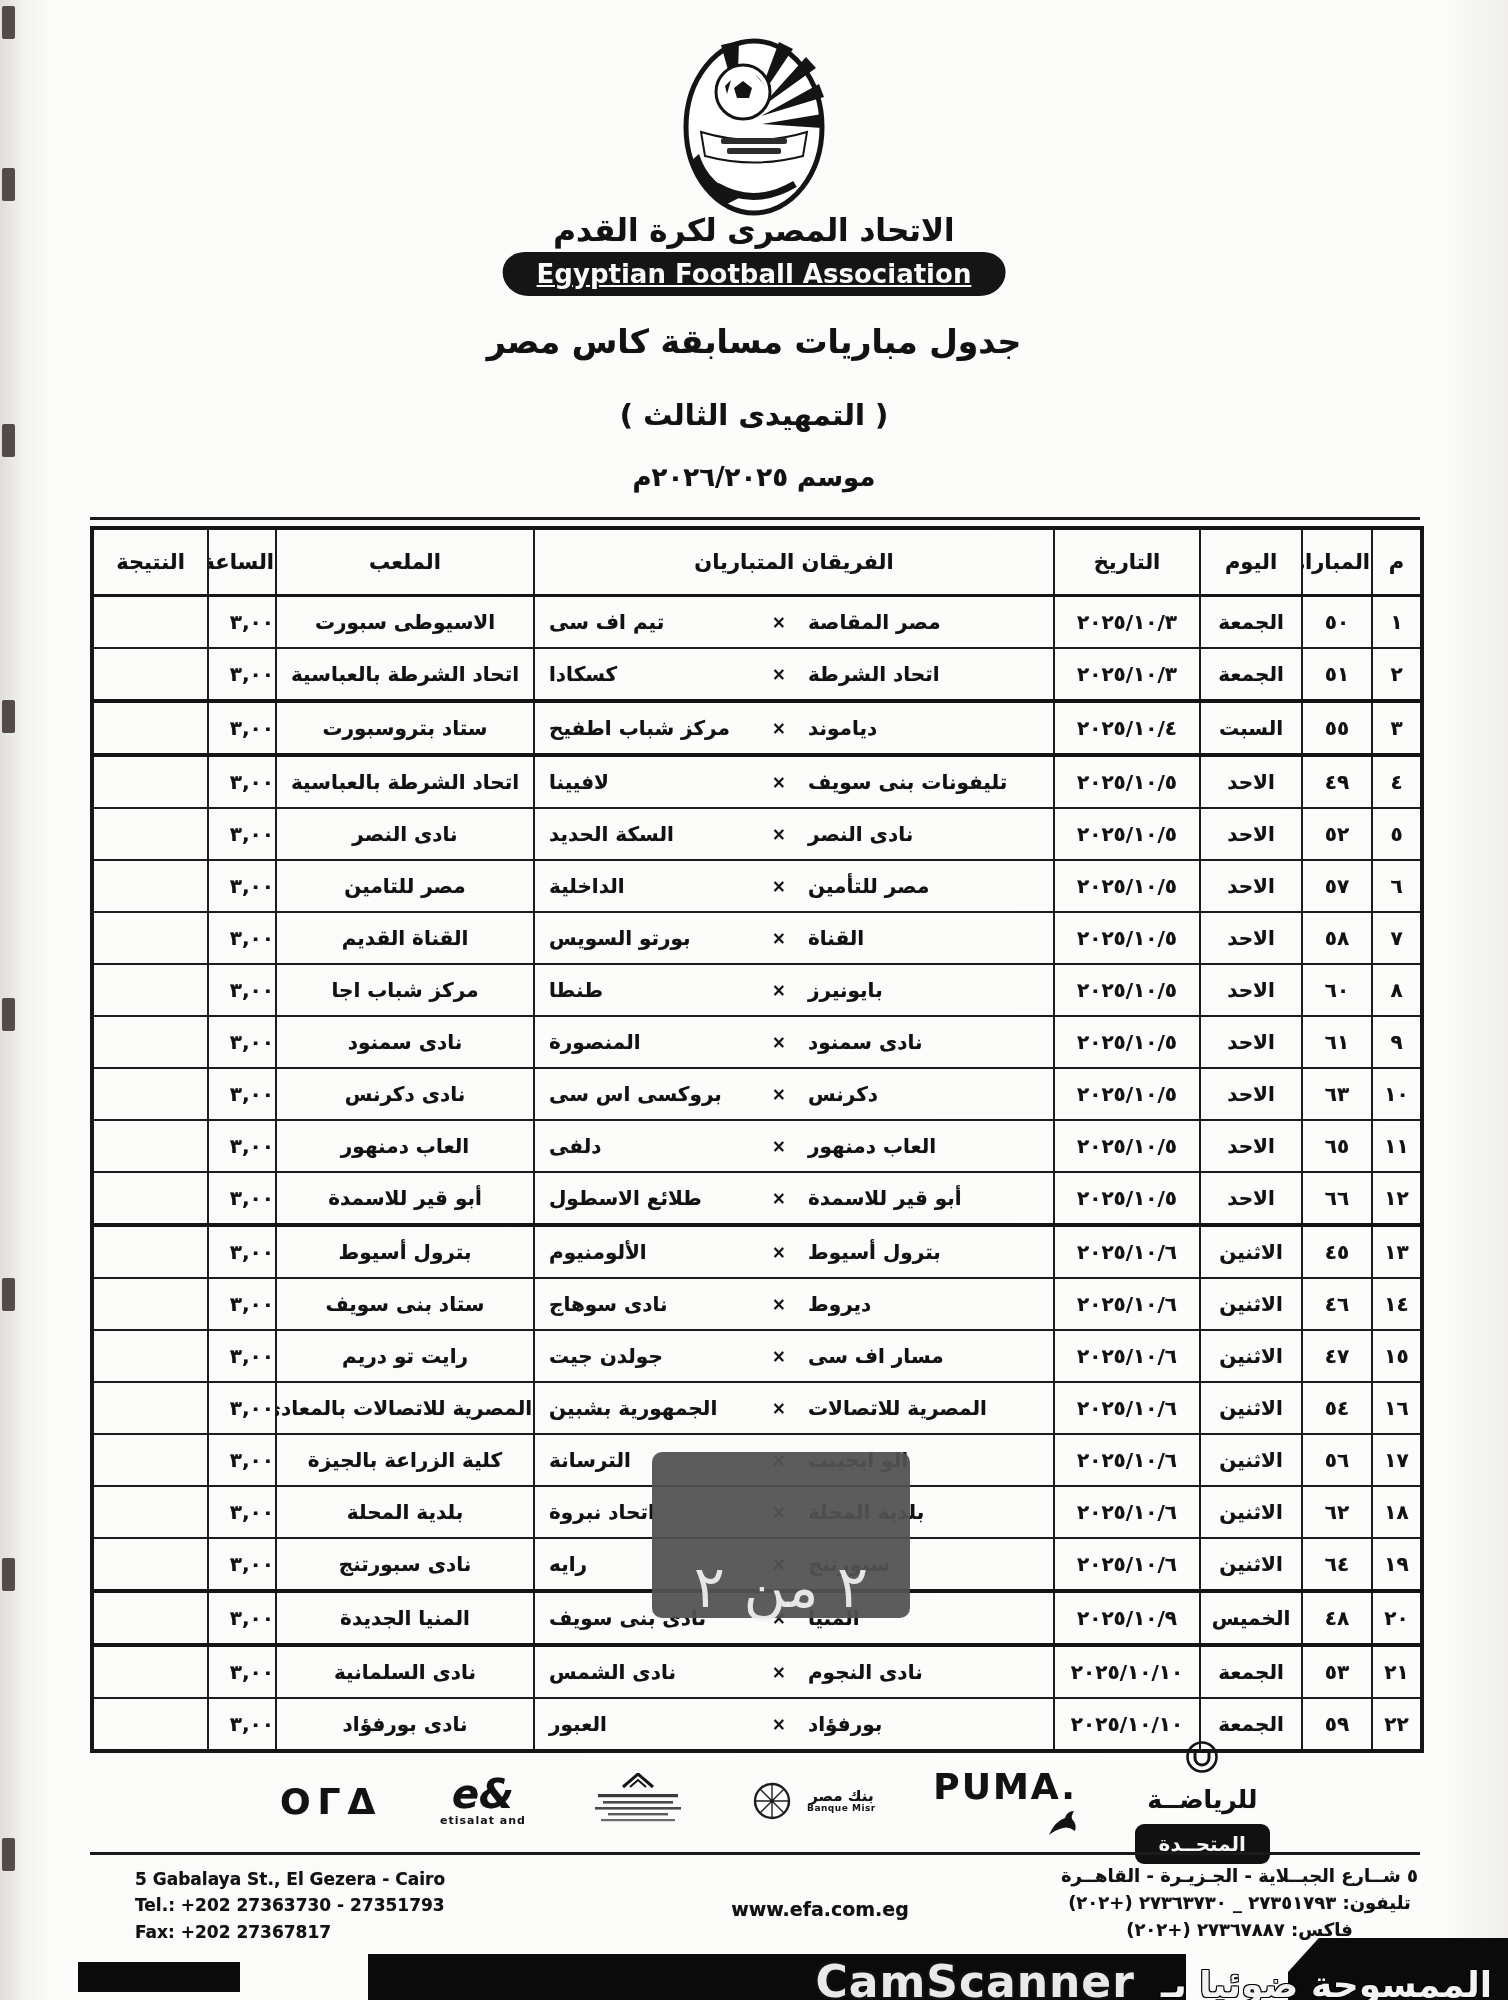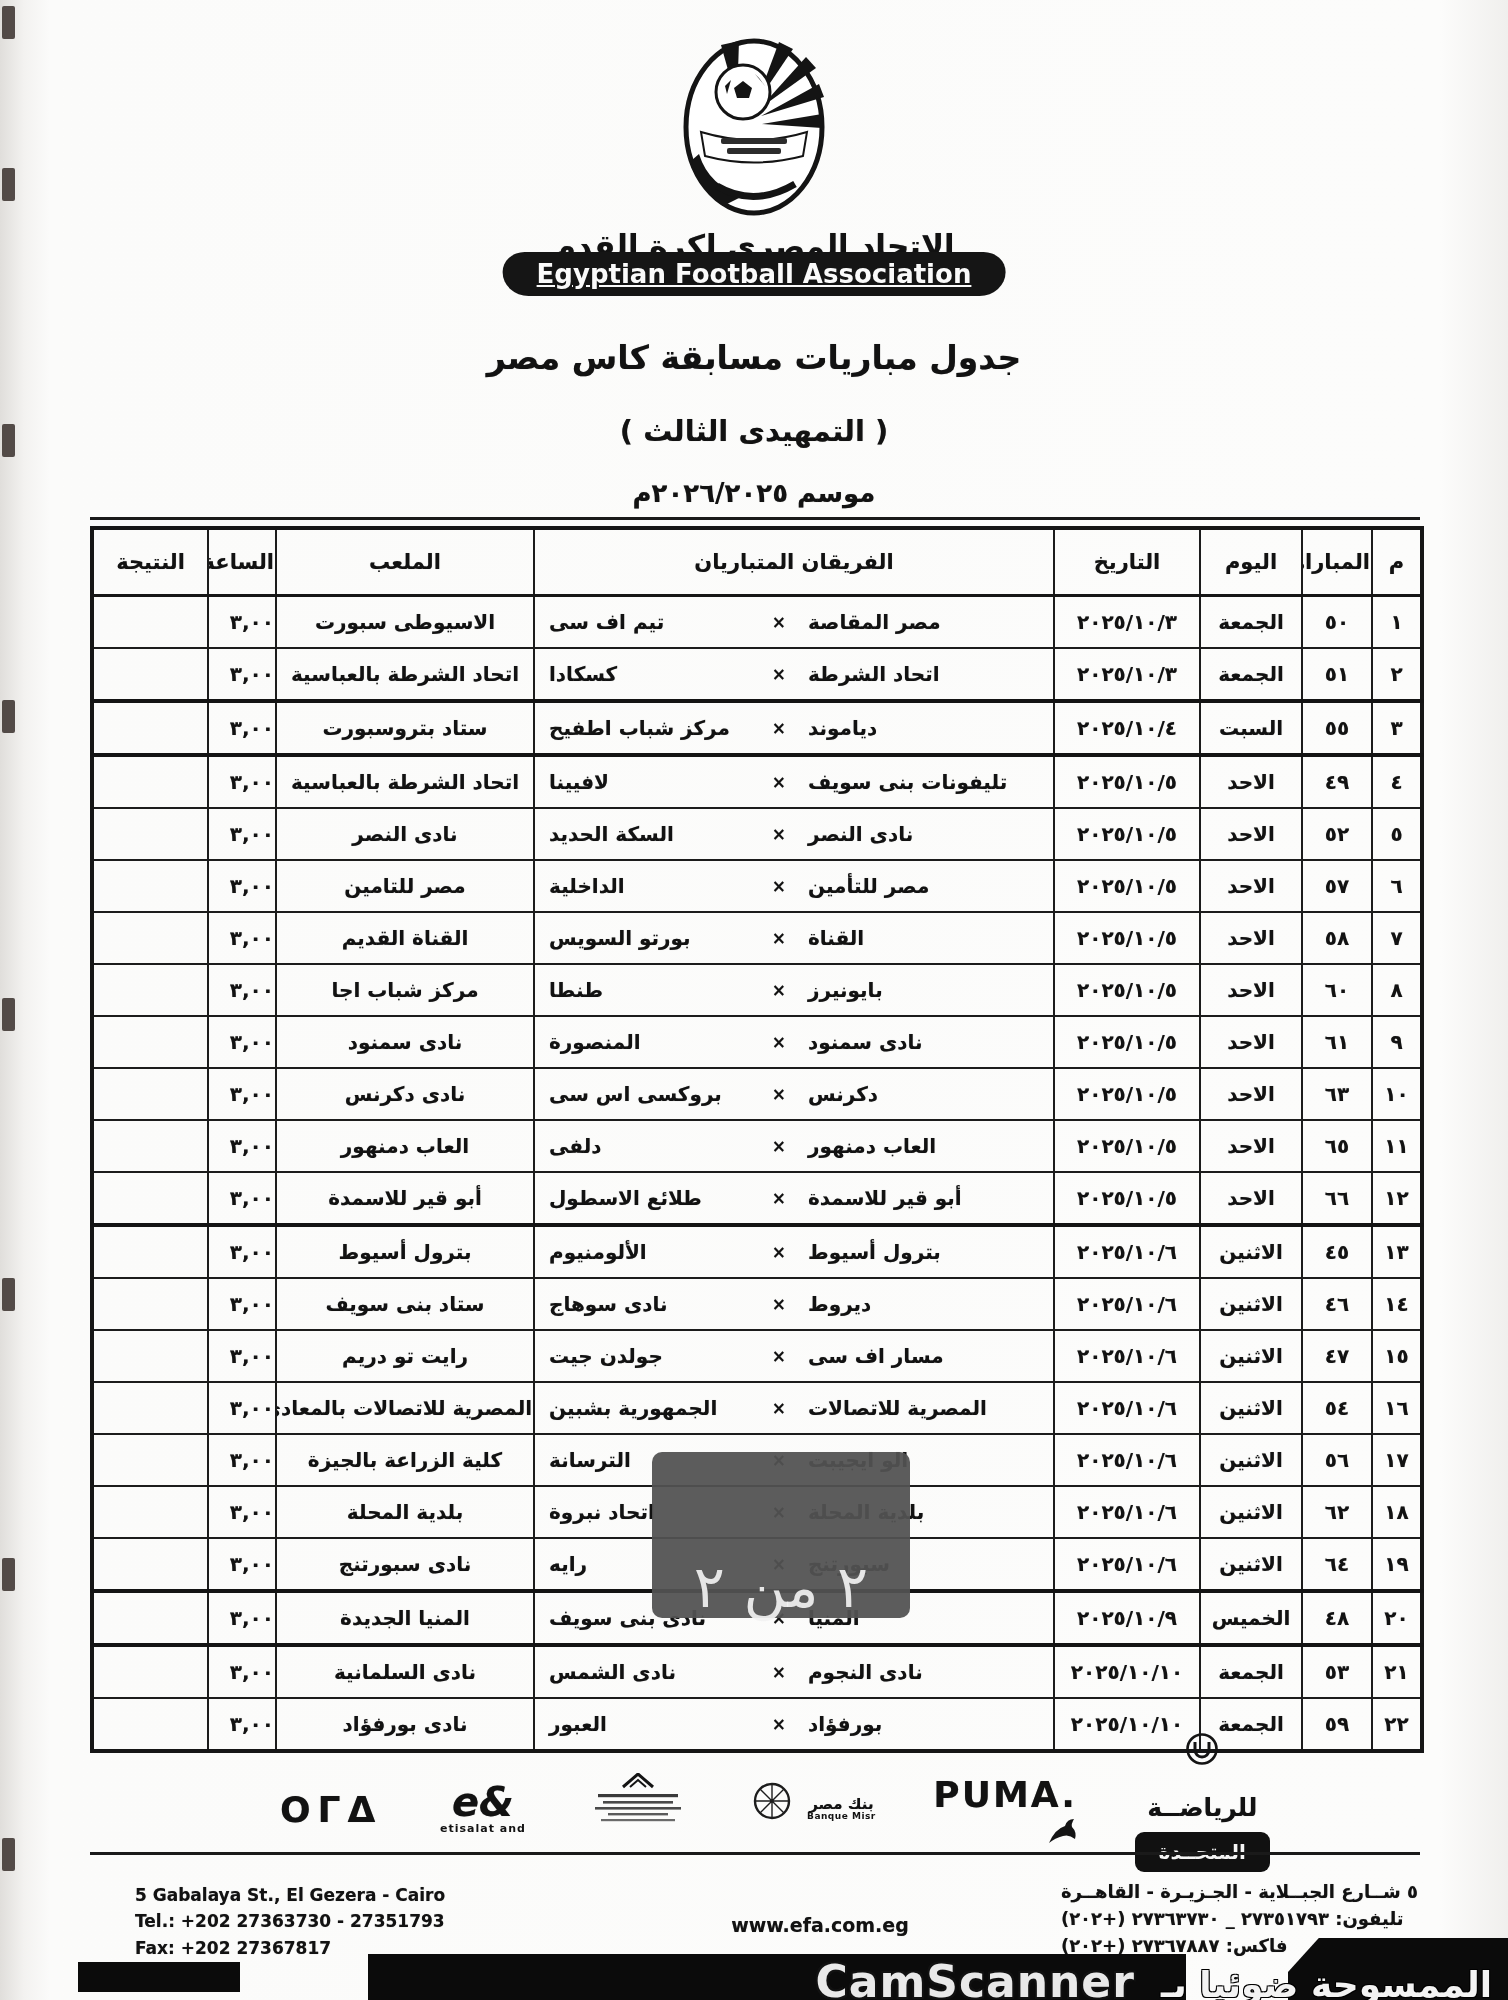--- a/index.html
+++ b/index.html
@@ -1,21 +1,21 @@
 <!DOCTYPE html>
 <html lang="ar"><head>
 <meta charset="utf-8">
 <style>
   html,body{margin:0;padding:0;background:#888;}
   .page{
     position:relative;width:1508px;height:2000px;overflow:hidden;
     background:linear-gradient(90deg,#e0dedb 0px,#f3f2f0 24px,#fbfbfa 50px,#fcfcfb 1440px,#f0efed 1508px);
     font-family:"DejaVu Sans",sans-serif;color:#121212;
   }
-  .ink{text-shadow:0 0 .7px rgba(0,0,0,.45);margin-top:16px;}
+  .ink{text-shadow:0 0 .7px rgba(0,0,0,.45);}
   
   .crest{position:absolute;left:50%;top:36px;transform:translateX(-50%);}
   .org-ar{position:absolute;left:0;right:0;top:212px;text-align:center;font-size:31px;font-weight:bold;letter-spacing:1px;}
   .banner{
     position:absolute;left:50%;top:252px;transform:translateX(-50%);
     background:#151515;color:#fafafa;border-radius:22px 22px 26px 26px/20px 20px 24px 24px;
     padding:7px 34px;font-size:26px;font-weight:bold;white-space:nowrap;text-decoration:underline;
   }
   .doc-title{position:absolute;left:0;right:0;top:322px;text-align:center;font-size:33px;font-weight:bold;}
   .doc-round{position:absolute;left:0;right:0;top:398px;text-align:center;font-size:29px;font-weight:bold;}
@@ -66,21 +66,21 @@
   .sp-bm-en{font-size:9px;font-weight:bold;letter-spacing:.5px;}
   .sp-puma{flex-direction:column;align-items:flex-end;gap:2px;}
   .sp-puma-txt{font-size:36px;font-weight:bold;letter-spacing:2px;}
   .sp-united{flex-direction:column;align-items:center;gap:10px;}
   .sp-united-l{font-size:25px;font-weight:bold;}
   .sp-united-pill{background:#111;color:#f5f5f5;font-size:20px;font-weight:bold;padding:8px 24px;border-radius:9px;}
   
   .rule{position:absolute;left:90px;top:1852px;width:1330px;height:3px;background:#1a1a1a;}
   .foot-left{position:absolute;left:135px;top:1866px;font-size:17px;font-weight:bold;line-height:1.55;}
   .foot-center{position:absolute;left:660px;top:1898px;width:320px;text-align:center;font-size:19px;font-weight:bold;}
-  .foot-right{position:absolute;right:90px;top:1862px;direction:rtl;text-align:left;font-size:18px;font-weight:bold;line-height:1.5;}
+  .foot-right{position:absolute;right:90px;top:1862px;direction:rtl;text-align:center;font-size:18px;font-weight:bold;line-height:1.5;}
   
   .bar{position:absolute;background:#0b0b0b;z-index:8;}
   .bar-a{left:78px;top:1962px;width:162px;height:30px;}
   .bar-b{left:368px;top:1954px;width:818px;height:46px;}
   .bar-c{left:1288px;top:1938px;width:220px;height:62px;clip-path:polygon(14% 0,100% 0,100% 100%,0 100%,0 55%);}
   .camscan{
     position:absolute;right:16px;top:1956px;z-index:9;direction:rtl;
     display:flex;gap:26px;align-items:baseline;white-space:nowrap;
   }
   .camscan .note{font-size:36px;font-weight:bold;color:#f3f3f3;text-shadow:1px 1px 0 #000,-1px -1px 0 #000,1px -1px 0 #000,-1px 1px 0 #000;}

